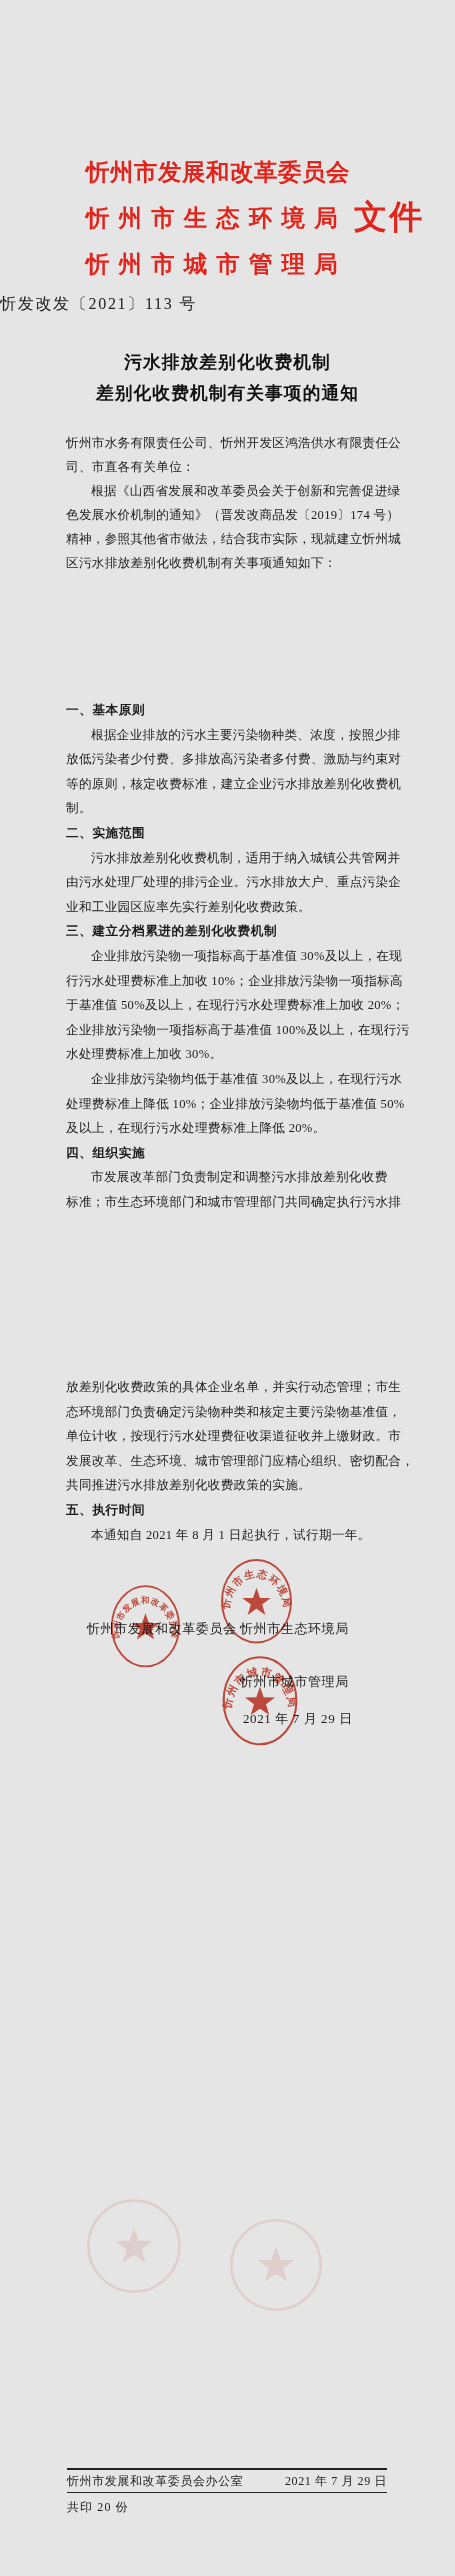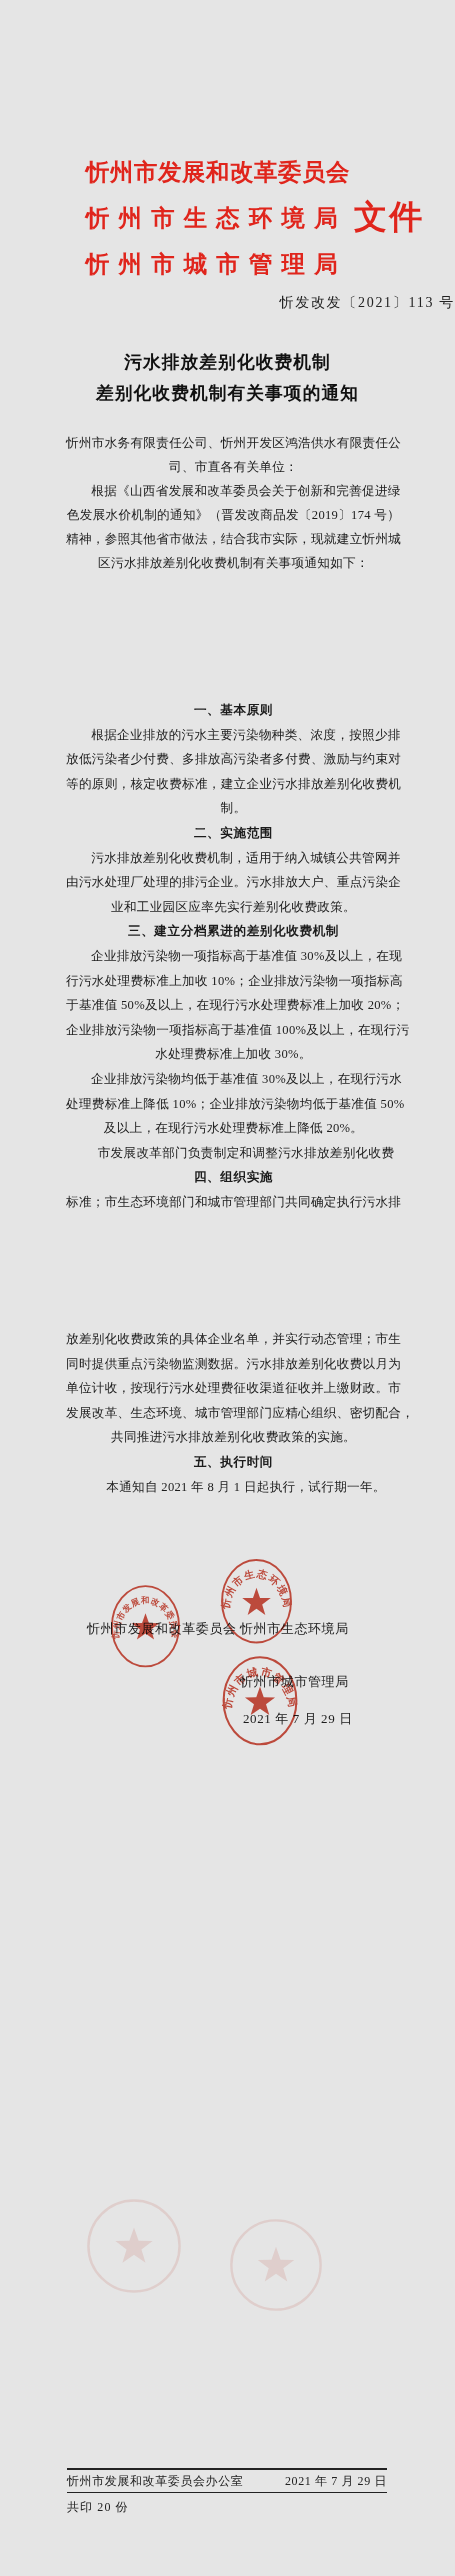--- a/index.html
+++ b/index.html
@@ -19,40 +19,40 @@
   }
   .red-header .org1{font-size:23.4px;letter-spacing:0.6px;white-space:nowrap;}
   .red-header .org2,.red-header .org3{font-size:23.4px;letter-spacing:9.2px;white-space:nowrap;}
   .doc-type{
     position:absolute;left:354px;top:200px;
     color:#e0251c;font-weight:bold;font-size:33px;line-height:34px;
     letter-spacing:2.3px;white-space:nowrap;
   }
   .doc-number{
     position:absolute;top:294px;left:0;width:455px;
-    text-align:right;font-size:14px;letter-spacing:1.7px;color:#222;
+    text-align:left;font-size:16px;letter-spacing:1.7px;color:#222;
   }
   
   .doc-title{
     position:absolute;top:347px;left:0;width:455px;
     text-align:center;font-weight:bold;font-size:17.7px;line-height:31px;
     letter-spacing:1.1px;color:#111;
   }
   
   .lines{position:absolute;left:66px;width:335px;font-size:12.6px;color:#1c1c1c;}
-  .lines .doc-line{line-height:24px;height:24px;white-space:nowrap;letter-spacing:0.3px;text-align:center;}
+  .lines .doc-line{line-height:24px;height:24px;white-space:nowrap;letter-spacing:0.3px;}
   .lines.lh43 .doc-line{line-height:24.6px;height:24.6px;}
   .doc-line.indent{padding-left:25px;}
   .doc-line.heading{
     font-family:Liberation Serif, serif;
     font-weight:bold;letter-spacing:0.6px;
   }
   #intro-lines{top:431px;}
   #page1-lines{top:698px;}
-  #page2-lines{top:1327px;}
+  #page2-lines{top:1375px;}
   
   .sig{position:absolute;font-size:13px;letter-spacing:0.6px;white-space:nowrap;color:#1c1c1c;}
   #sig-org1{left:87px;top:1620px;}
   #sig-org2{left:240px;top:1620px;}
   #sig-org3{left:240px;top:1673px;}
   #sig-date{left:243px;top:1710px;}
   
   .seal{position:absolute;mix-blend-mode:multiply;}
   .seal-ring{fill:none;stroke:#cc3a28;stroke-width:5;}
   .seal-star{fill:#cc3a28;}
@@ -111,27 +111,27 @@
       <div class="doc-line">业和工业园区应率先实行差别化收费政策。</div>
       <div class="doc-line heading">三、建立分档累进的差别化收费机制</div>
       <div class="doc-line indent">企业排放污染物一项指标高于基准值 30%及以上，在现</div>
       <div class="doc-line">行污水处理费标准上加收 10%；企业排放污染物一项指标高</div>
       <div class="doc-line">于基准值 50%及以上，在现行污水处理费标准上加收 20%；</div>
       <div class="doc-line">企业排放污染物一项指标高于基准值 100%及以上，在现行污</div>
       <div class="doc-line">水处理费标准上加收 30%。</div>
       <div class="doc-line indent">企业排放污染物均低于基准值 30%及以上，在现行污水</div>
       <div class="doc-line">处理费标准上降低 10%；企业排放污染物均低于基准值 50%</div>
       <div class="doc-line">及以上，在现行污水处理费标准上降低 20%。</div>
+      <div class="doc-line heading">四、组织实施</div>
       <div class="doc-line indent">市发展改革部门负责制定和调整污水排放差别化收费</div>
-      <div class="doc-line heading">四、组织实施</div>
       <div class="doc-line">标准；市生态环境部门和城市管理部门共同确定执行污水排</div>
     </div>
   <div class="lines lh43" id="page2-lines">
       <div class="doc-line">放差别化收费政策的具体企业名单，并实行动态管理；市生</div>
-      <div class="doc-line">同时提供重点污染物监测数据。污水排放差别化收费以月为</div>
+      <div class="doc-line">态环境部门负责确定污染物种类和核定主要污染物基准值，</div>
       <div class="doc-line">单位计收，按现行污水处理费征收渠道征收并上缴财政。市</div>
       <div class="doc-line">发展改革、生态环境、城市管理部门应精心组织、密切配合，</div>
       <div class="doc-line">共同推进污水排放差别化收费政策的实施。</div>
       <div class="doc-line heading">五、执行时间</div>
       <div class="doc-line indent">本通知自 2021 年 8 月 1 日起执行，试行期一年。</div>
     </div>
 
   <div class="sig" id="sig-org1">忻州市发展和改革委员会</div>
   <div class="sig" id="sig-org2">忻州市生态环境局</div>
   <div class="sig" id="sig-org3">忻州市城市管理局</div>

